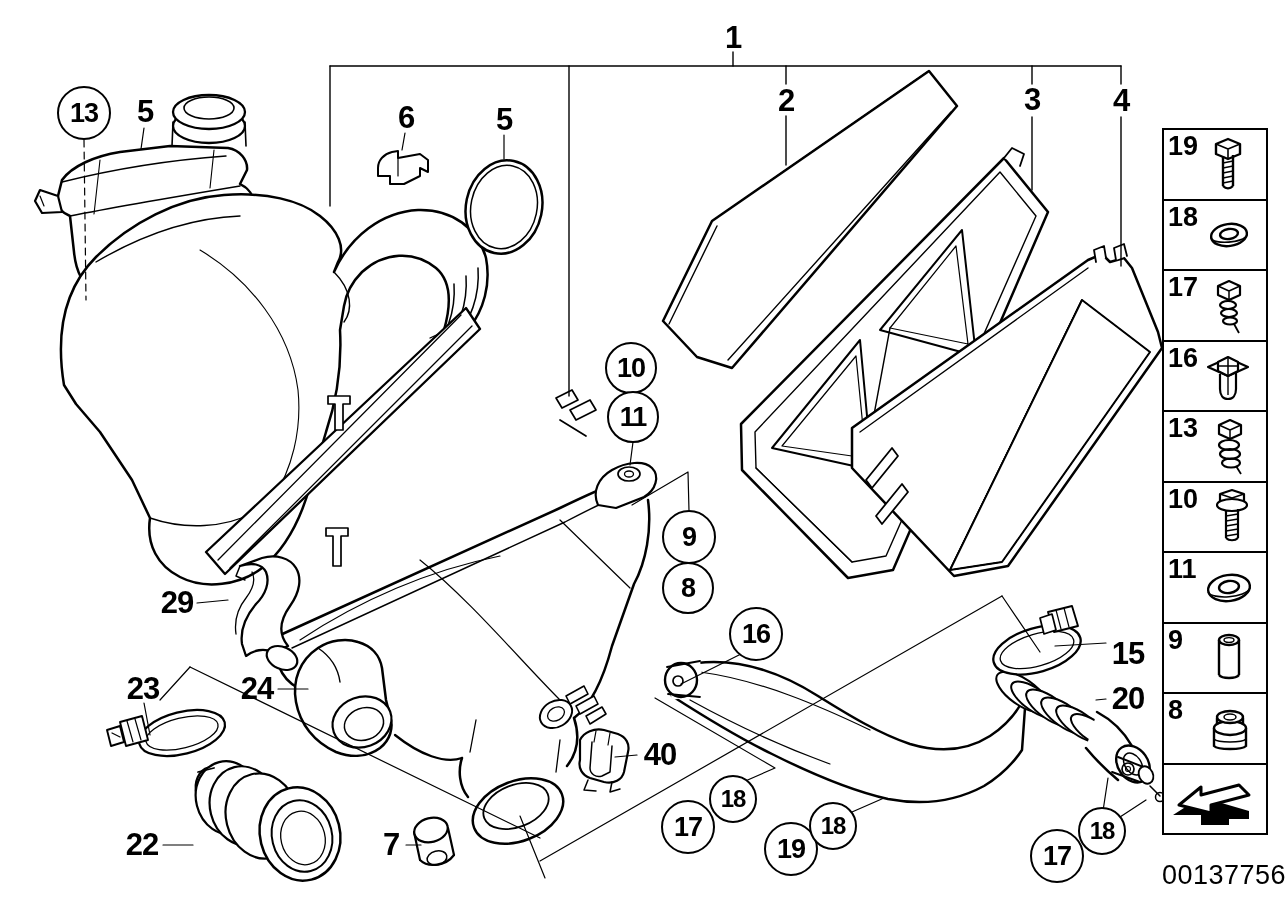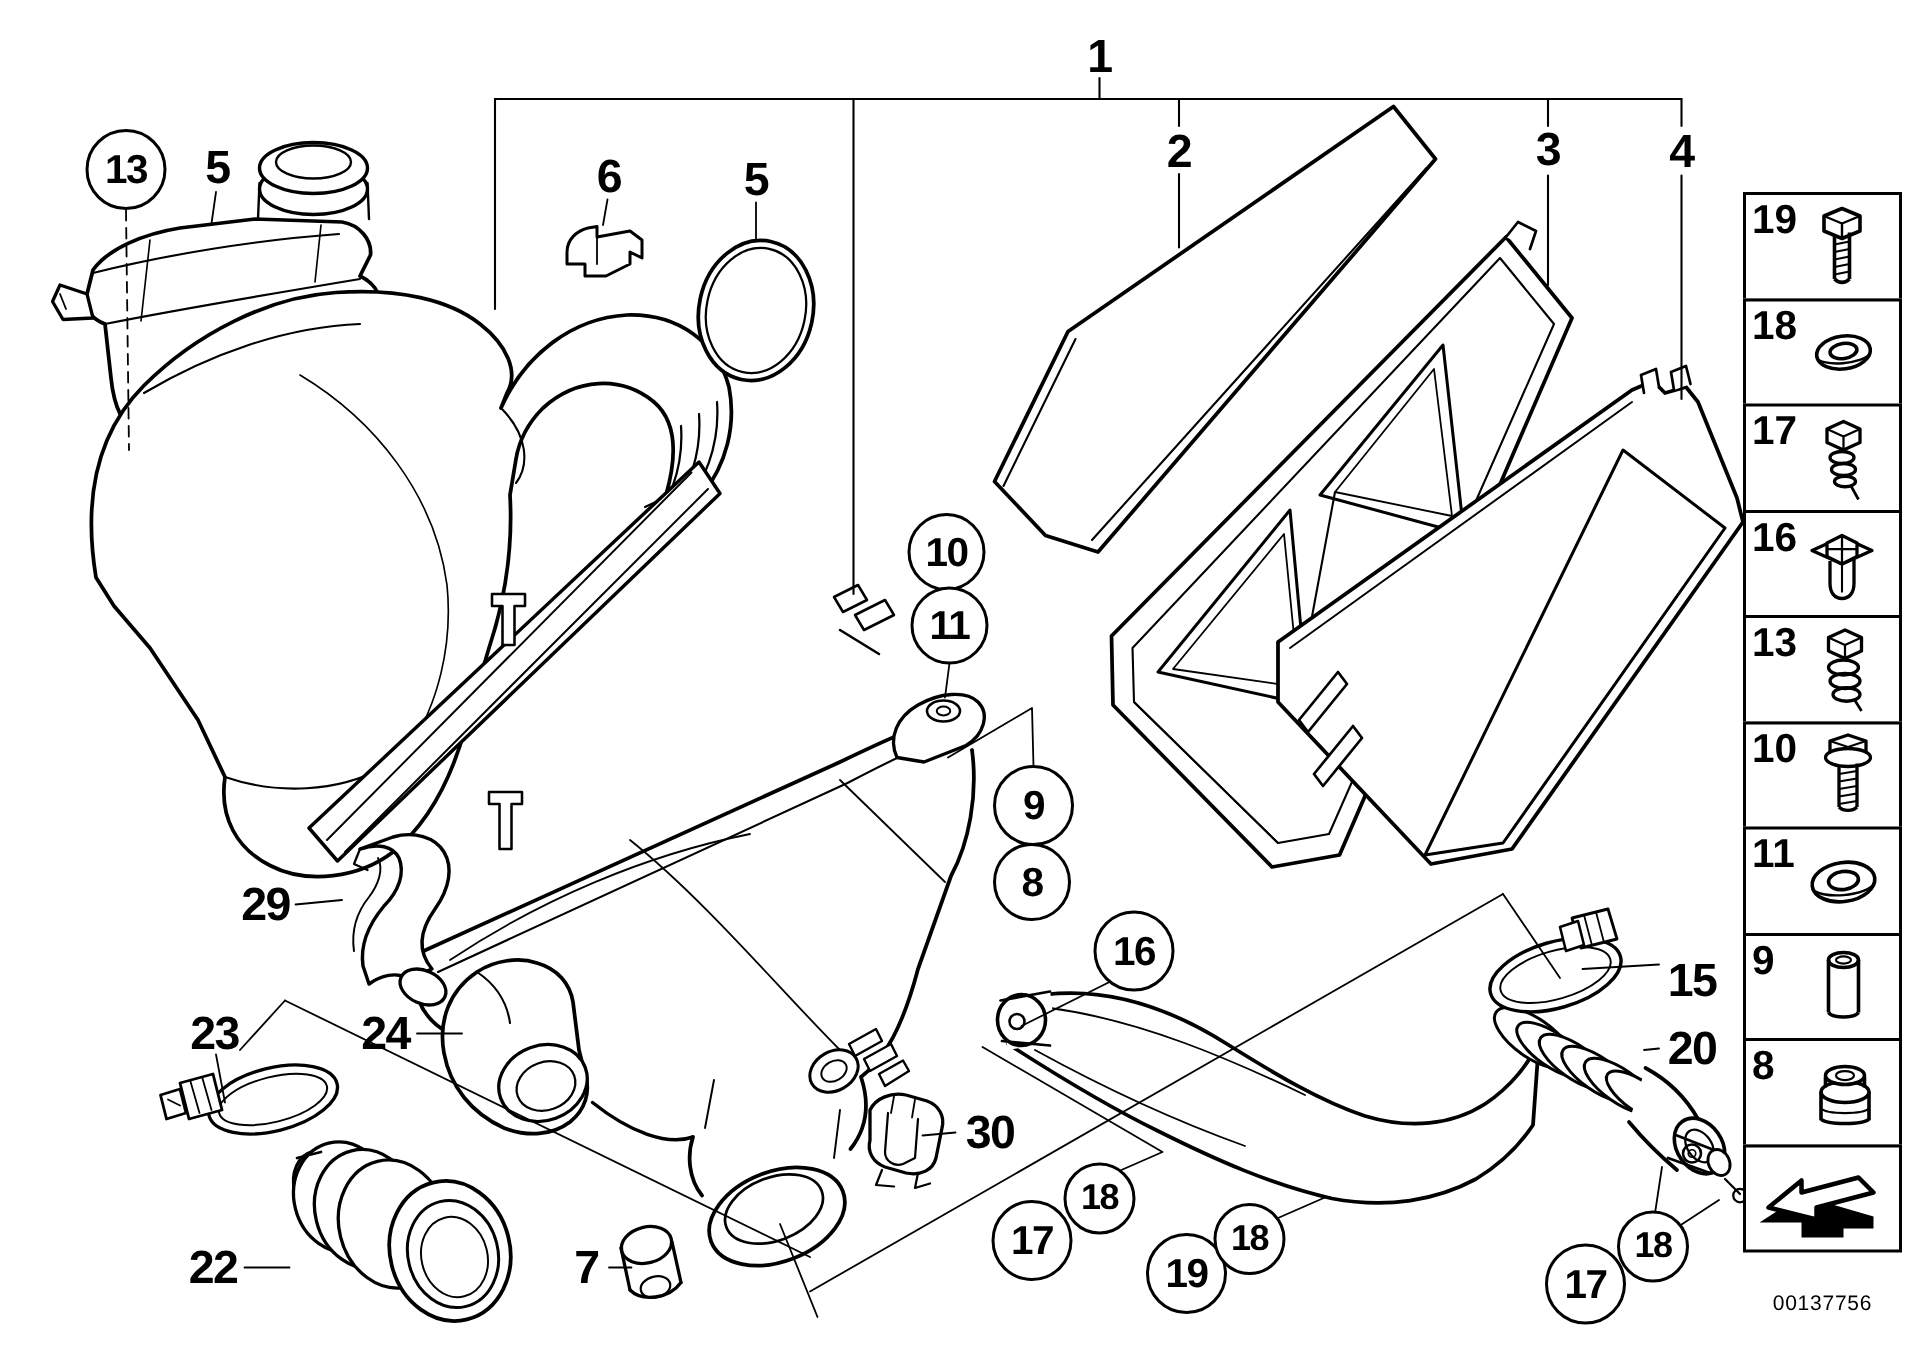--- a/index.html
+++ b/index.html
@@ -17,21 +17,21 @@
   #legend{position:absolute;left:1162px;top:128px;width:106px;z-index:6;}
   .legend-cell{position:relative;box-sizing:border-box;width:106px;height:73px;
     border:2.5px solid #000;margin-top:-2.5px;background:#fff;}
   .legend-cell:first-child{margin-top:0;}
   .legend-num{position:absolute;left:4px;top:1px;font-size:27px;font-weight:bold;color:#000;}
   .legend-ic{position:absolute;right:6px;top:50%;transform:translateY(-50%);}
   #legend-footer{position:relative;box-sizing:border-box;width:106px;height:72px;
     border:2.5px solid #000;margin-top:-2.5px;background:#fff;}
   #legend-footer svg{position:absolute;left:50%;top:50%;transform:translate(-50%,-50%);}
   #drawing-number{position:absolute;left:1162px;top:860px;width:106px;text-align:center;
-    font-size:14px;color:#000;letter-spacing:.5px;z-index:6;}
+    font-size:27px;color:#000;letter-spacing:.5px;z-index:6;}
 </style>
 </head>
 <body>
 
 <div id="stage">
 
 <svg id="art" width="1288" height="910" viewBox="0 0 1288 910">
   <defs>
     <pattern id="pleats" width="8" height="8" patternUnits="userSpaceOnUse" patternTransform="rotate(24)">
       <path d="M2,0 L2,8" stroke="#000" stroke-width="1.4"></path>
@@ -312,21 +312,21 @@
       <div class="callout-plain" style="left: 504px; top: 120px;">5</div>
       <div class="callout-plain" style="left: 733px; top: 38px;">1</div>
       <div class="callout-plain" style="left: 786px; top: 101px;">2</div>
       <div class="callout-plain" style="left: 1032px; top: 100px;">3</div>
       <div class="callout-plain" style="left: 1121px; top: 101px;">4</div>
       <div class="callout-plain" style="left: 177px; top: 603px;">29</div>
       <div class="callout-plain" style="left: 257px; top: 689px;">24</div>
       <div class="callout-plain" style="left: 143px; top: 689px;">23</div>
       <div class="callout-plain" style="left: 142px; top: 845px;">22</div>
       <div class="callout-plain" style="left: 391px; top: 845px;">7</div>
-      <div class="callout-plain" style="left: 660px; top: 755px;">30</div>
+      <div class="callout-plain" style="left: 660px; top: 755px;">40</div>
       <div class="callout-plain" style="left: 1128px; top: 643px; margin-top: 11px;">15</div>
       <div class="callout-plain" style="left: 1128px; top: 699px;">20</div>
     </div>
 
 <aside id="legend">
   <div id="legend-rows">
         <div class="legend-cell">
           <div class="legend-num">19</div>
           <svg width="64" height="62" viewBox="0 0 64 62" class="legend-ic">
             <use href="#icon-hex-bolt"></use>

